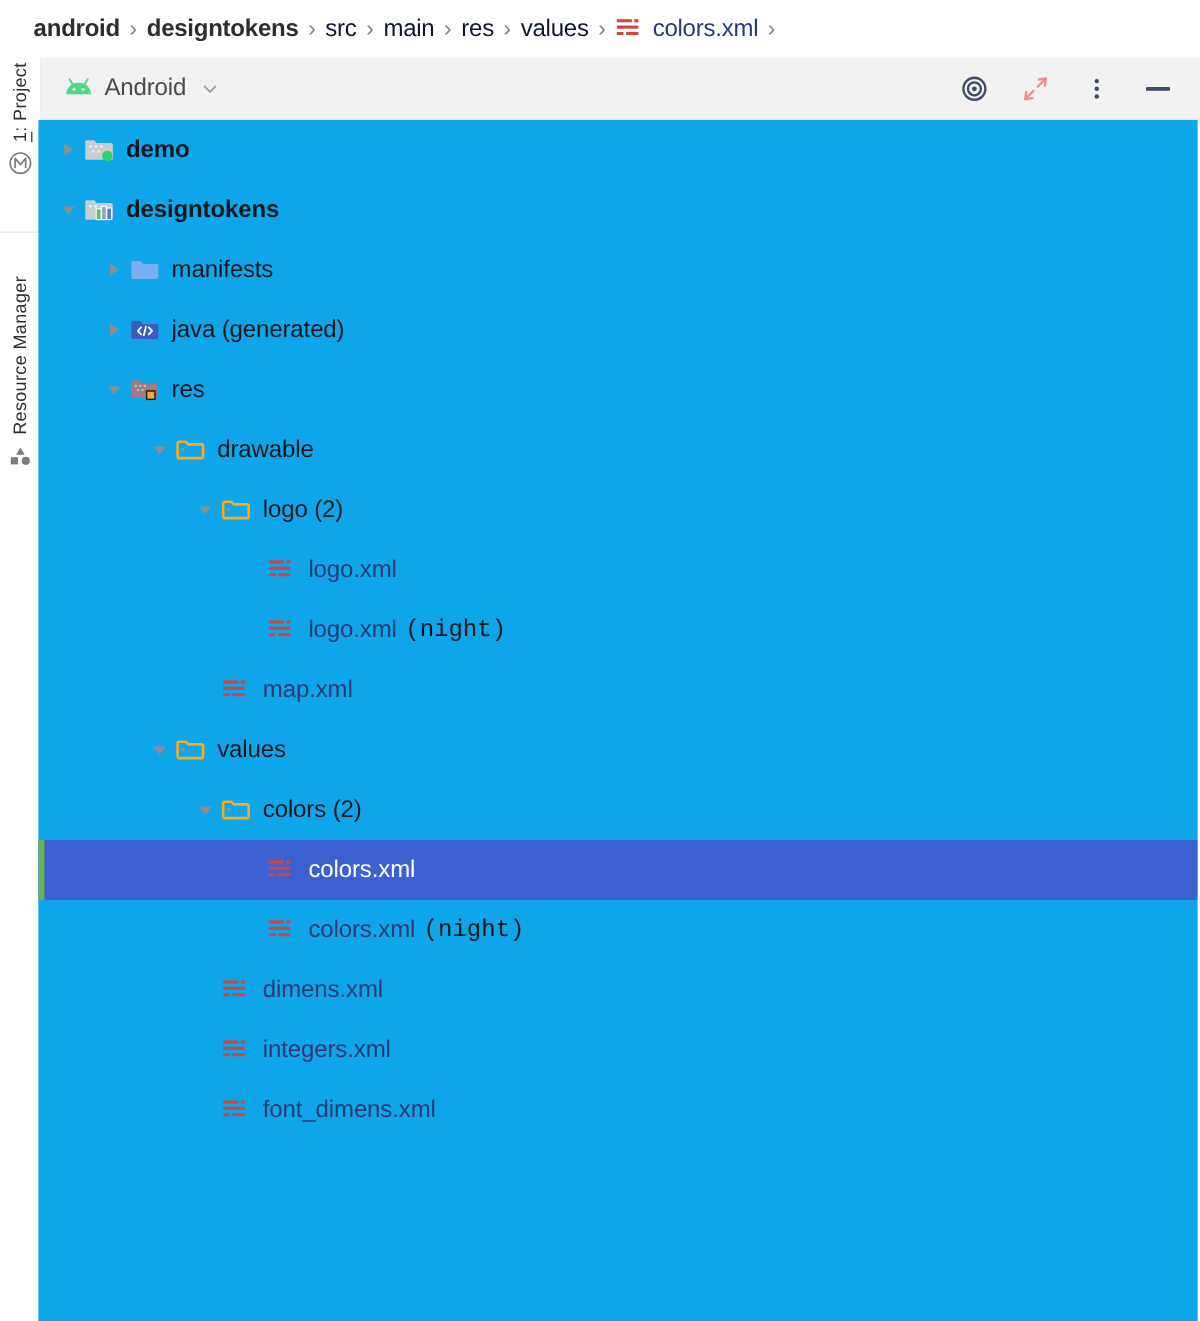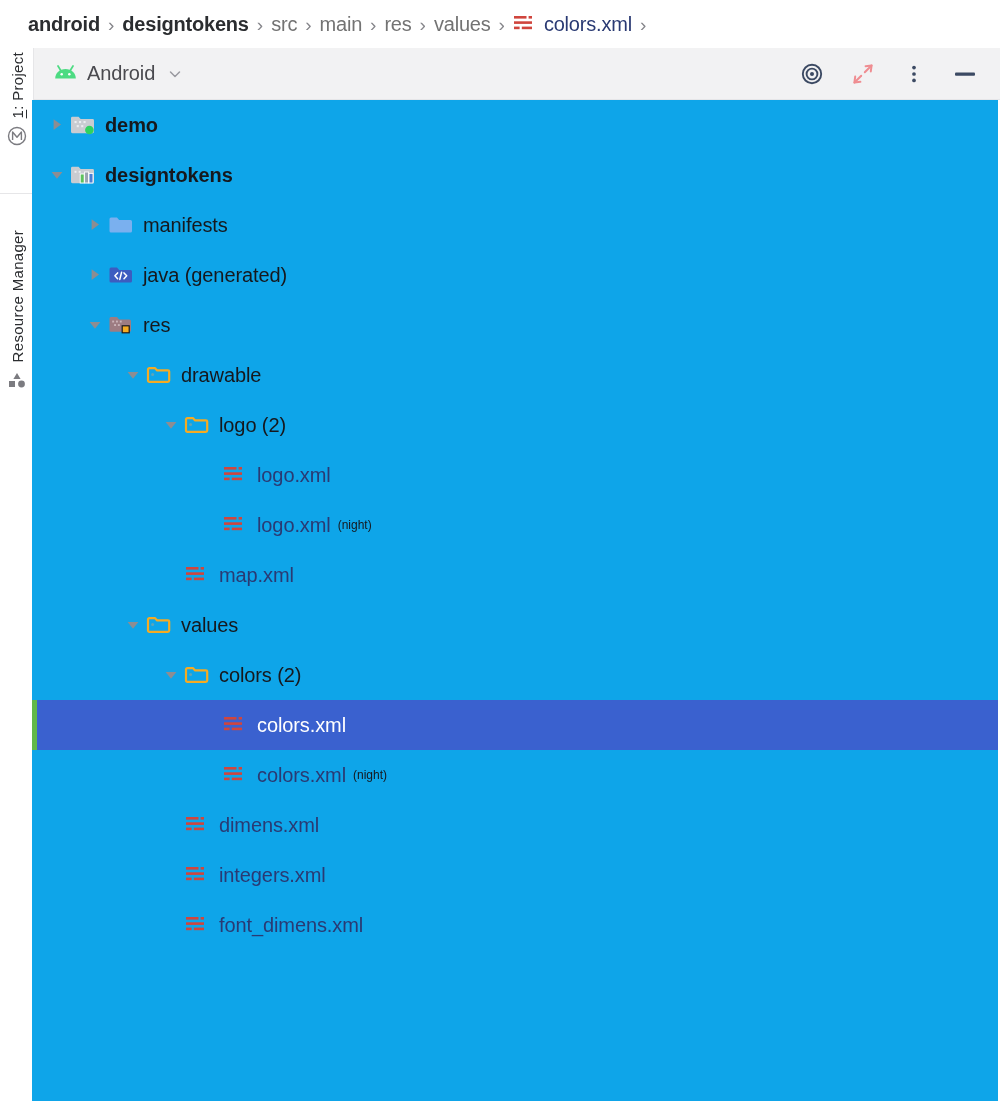--- a/index.html
+++ b/index.html
@@ -26,21 +26,21 @@
     width: 1000px;
     height: 48px;
     display: flex;
     align-items: center;
     padding-left: 28px;
     background: #ffffff;
   }
   .crumb {
     font-size: 20px;
     white-space: nowrap;
-    color: #737373;
+    color: #0f172a;
     letter-spacing: -0.2px;
   }
   .crumb.bold { font-weight: 700; color: #2b2d30; font-size: 20px; }
   .crumb.link { color: #2a3a73; }
   .crumb-sep {
     font-size: 19px;
     color: #86868b;
     margin: 0 8px;
     line-height: 1;
   }
@@ -172,23 +172,24 @@
   }
   .row-label.module {
     color: #16181d;
     font-weight: 700;
   }
   .row-label.dir {
     color: #16181d;
     font-weight: 400;
   }
   .row-qualifier {
-    font-size: 12px;
+    font-size: 20px;
     color: #16181d;
     margin-left: 7px;
+    font-family: Liberation Mono, monospace;
   }
   .spacer { flex: 0 0 auto; }
 </style>
 </head>
 <body>
 
 <div id="app">
 
   <div class="breadcrumb-bar" id="breadcrumb">
       <span class="crumb bold">android</span>

